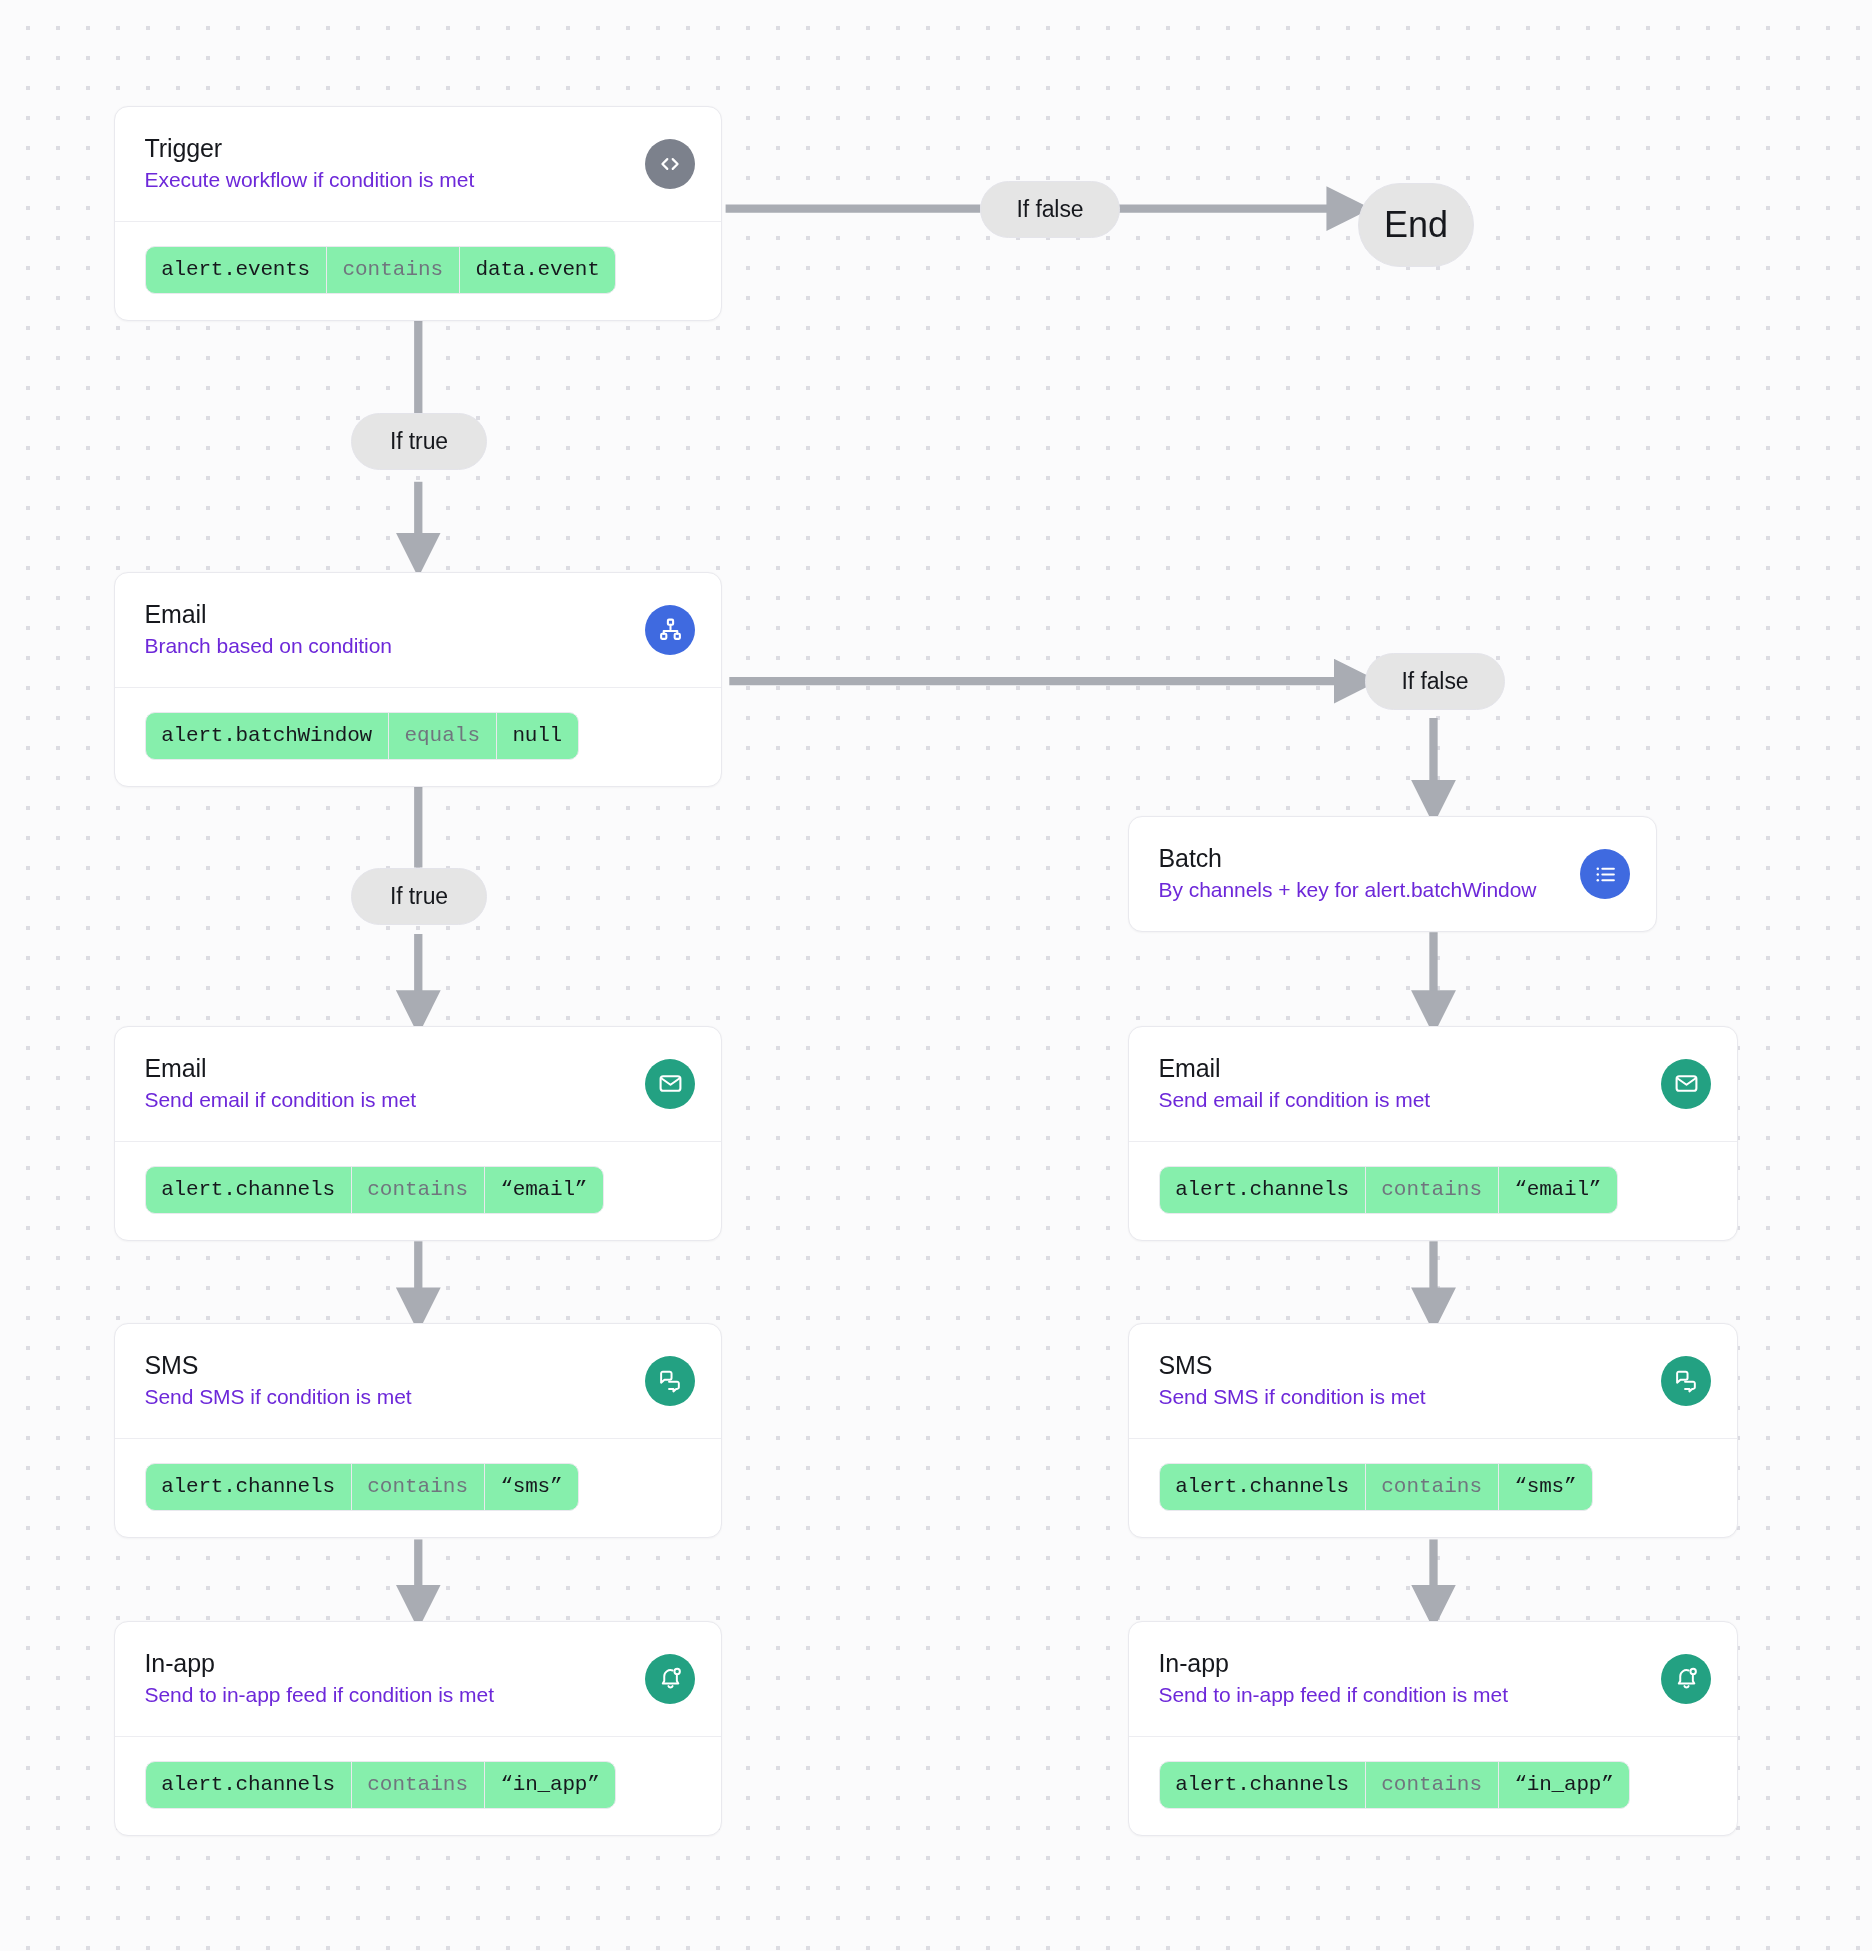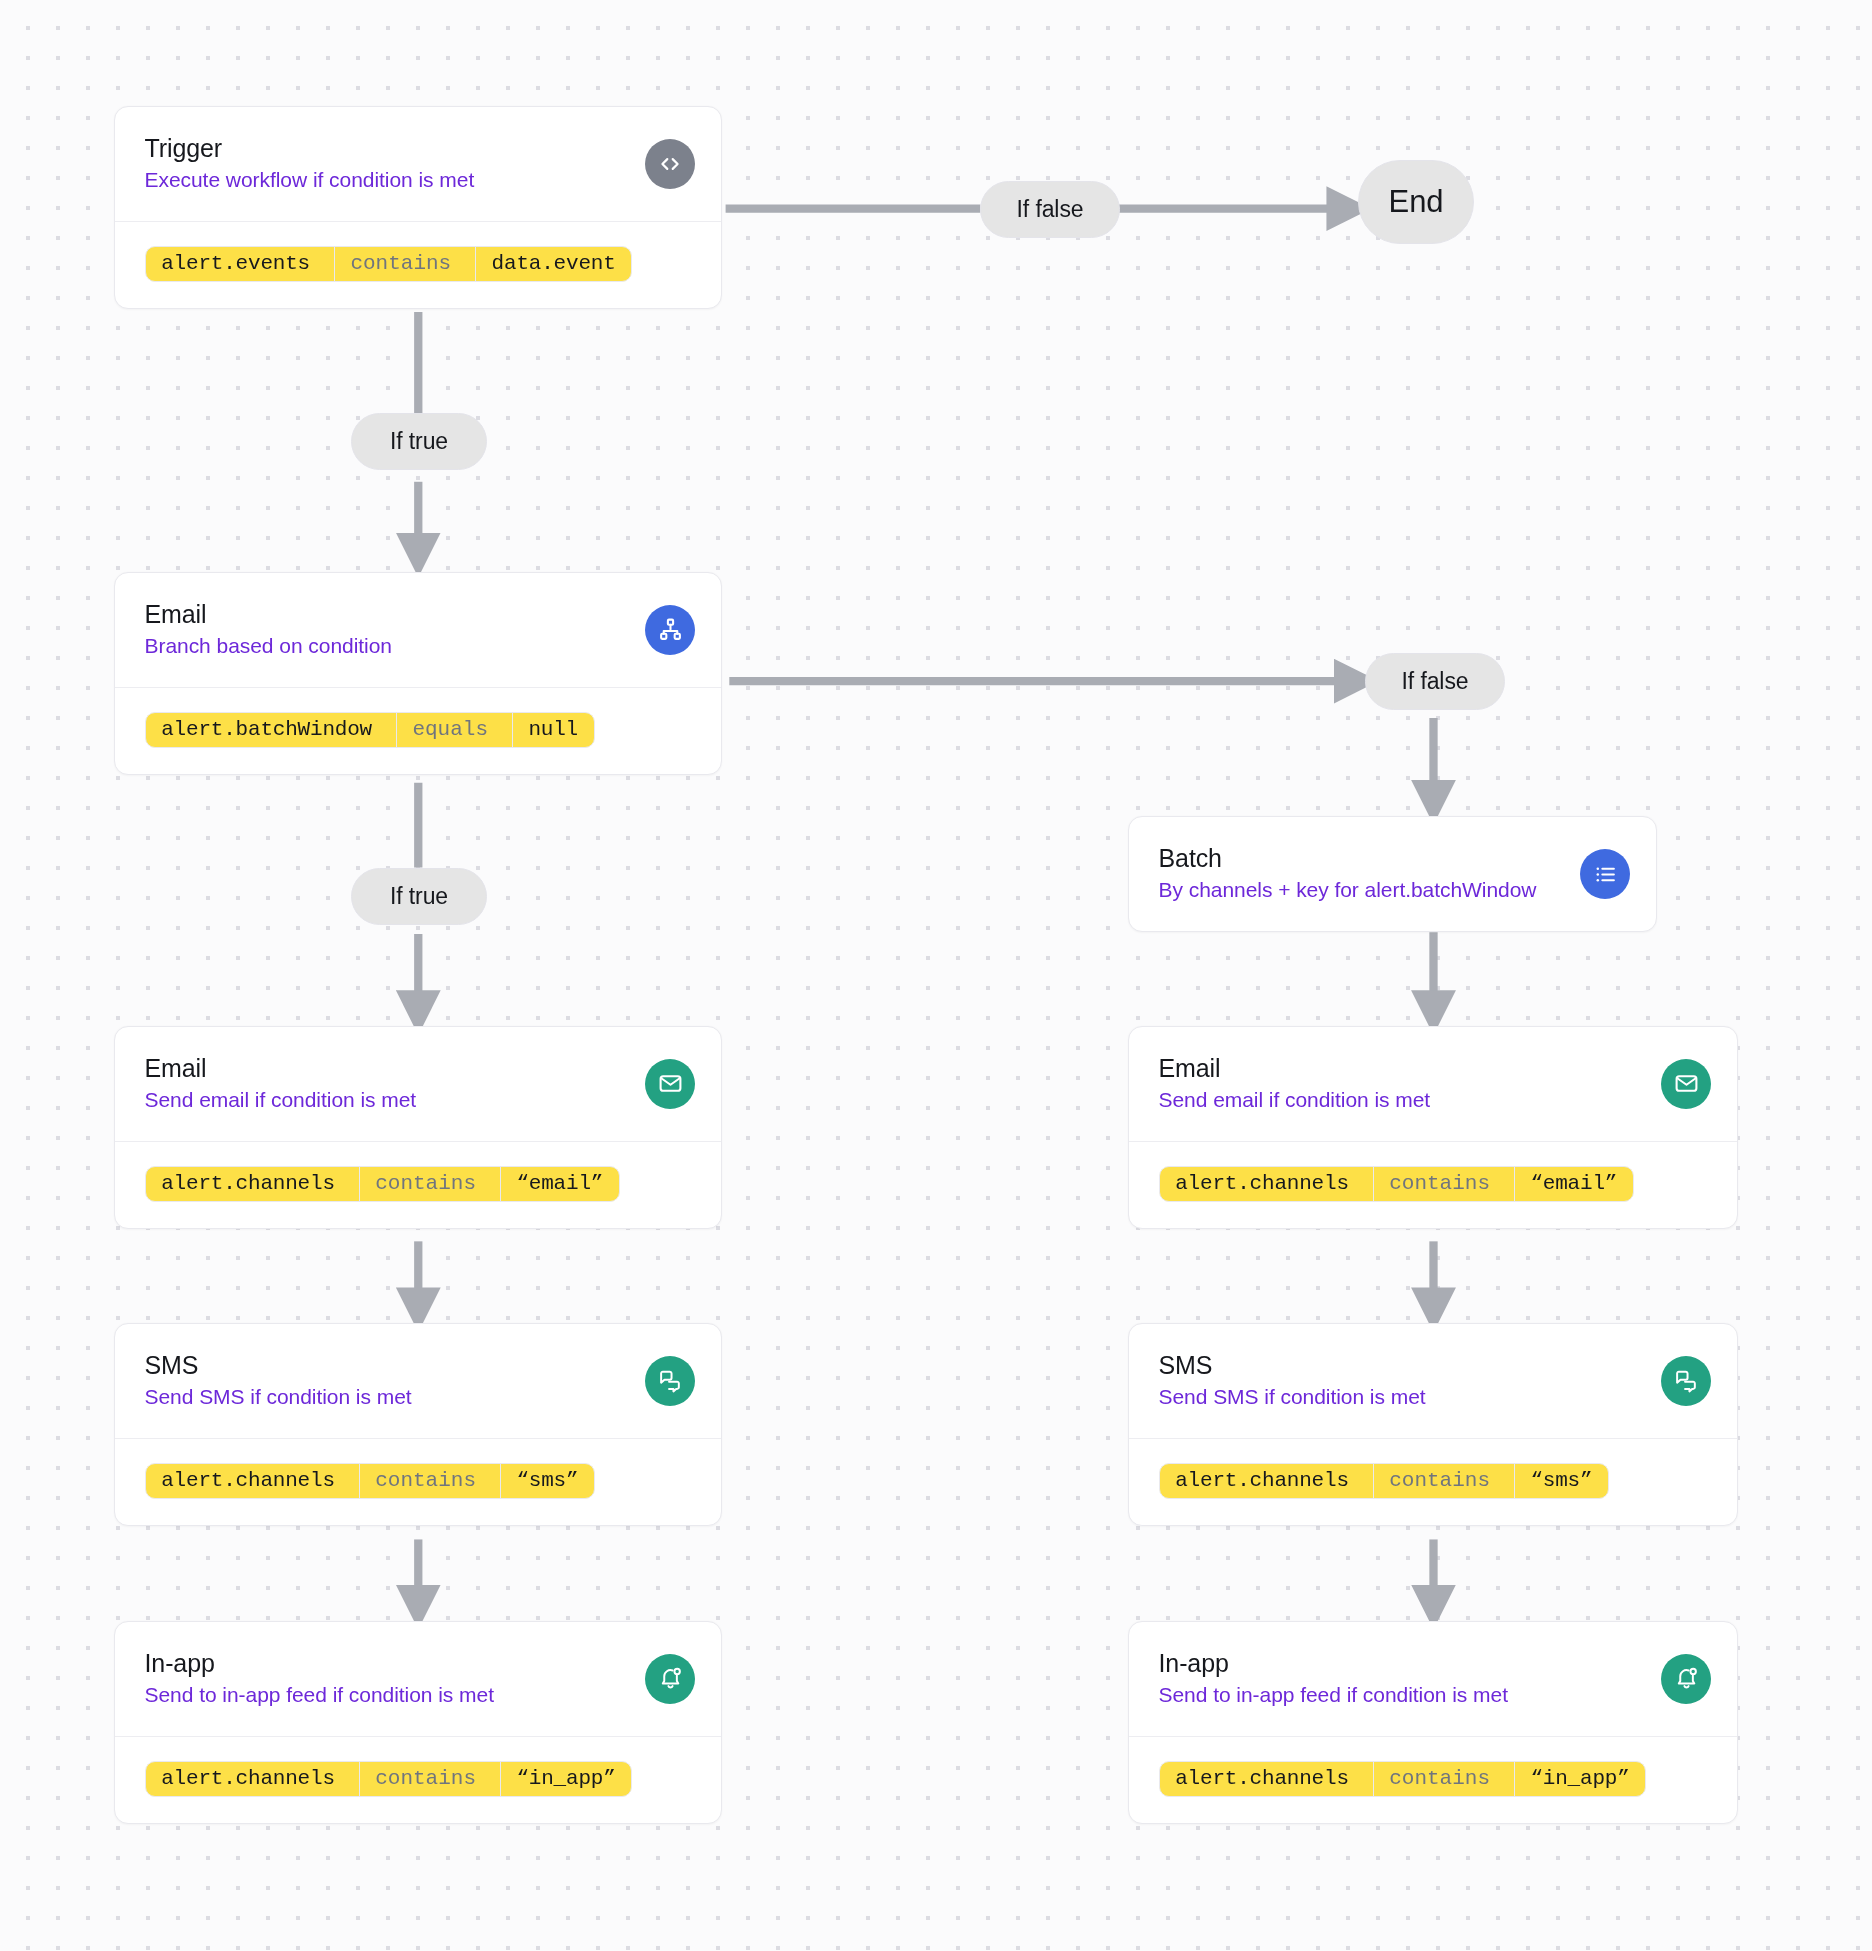--- a/index.html
+++ b/index.html
@@ -88,24 +88,23 @@
     border-top: 1.5px solid #ededf1;
     padding: 24px 29.5px 26px 29.5px;
   }
 
   
   .cond {
     display: inline-flex;
     align-items: stretch;
     border: 1.5px solid #e9e9ee;
     border-radius: 10px;
-    background: #fde047;
+    background: #86efac;
     overflow: hidden;
-    height: 36px;
-    gap: 8px;
+    height: 48px;
   }
   .cond-seg {
     display: flex;
     align-items: center;
     padding: 0 15.7px;
     font-size: 21px;
     white-space: nowrap;
   }
   .cond-seg + .cond-seg { border-left: 1.5px solid #e9e9ee; font-family: Liberation Mono, monospace; }
   .cond-field, .cond-value {
@@ -351,16 +350,16 @@
   </div>
 
   <div class="pill" style="left:980px; top:181px; width:140px; height:57px;">If false</div>
 
   <div class="pill" style="left:351px; top:413px; width:136px; height:57px;">If true</div>
 
   <div class="pill" style="left:1365px; top:653px; width:140px; height:57px;">If false</div>
 
   <div class="pill" style="left:351px; top:868px; width:136px; height:57px;">If true</div>
 
-  <div class="pill" style="left:1358px; top:160px; width:116px; height:84px; font-size:31px;">End</div>
+  <div class="pill" style="left:1358px; top:183px; width:116px; height:84px; font-size:36px;">End</div>
 
 </div>
 
 
 </body></html>

